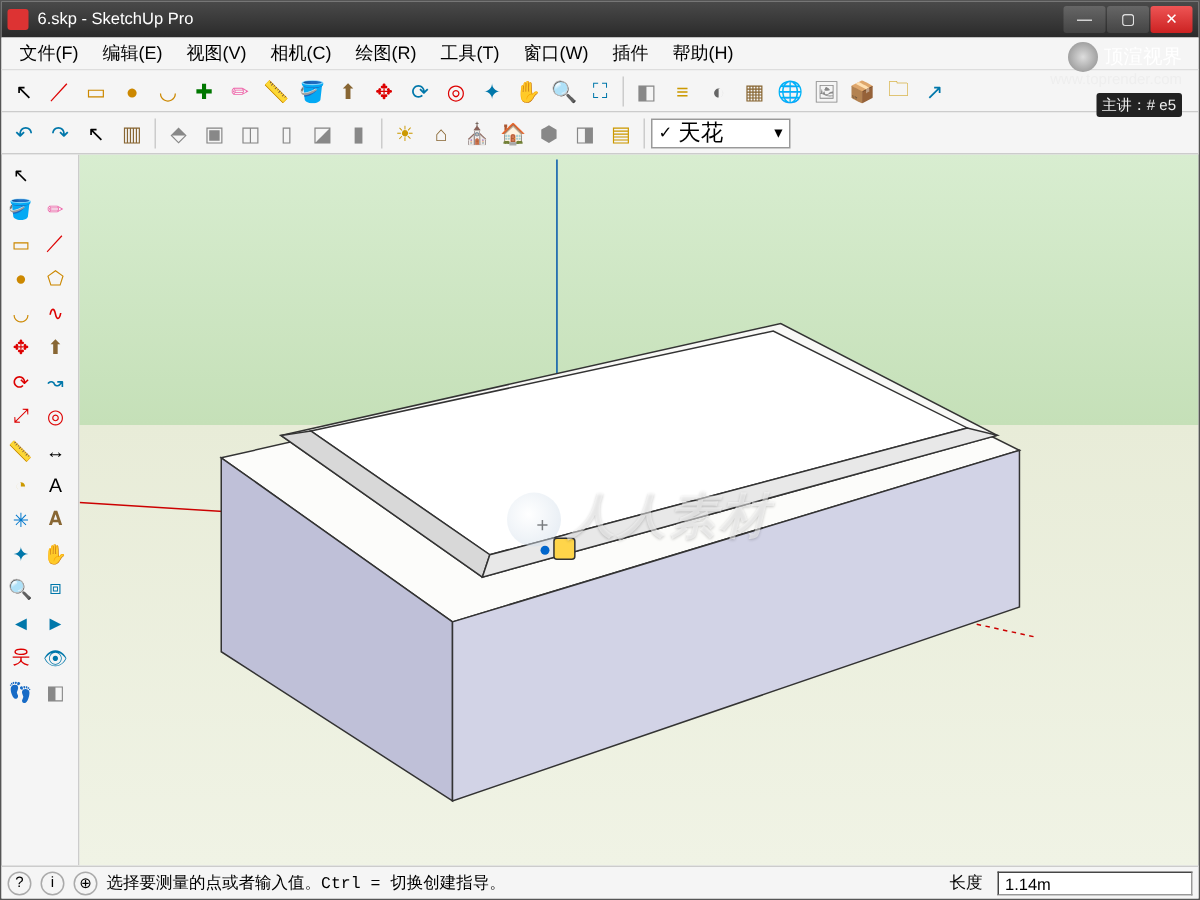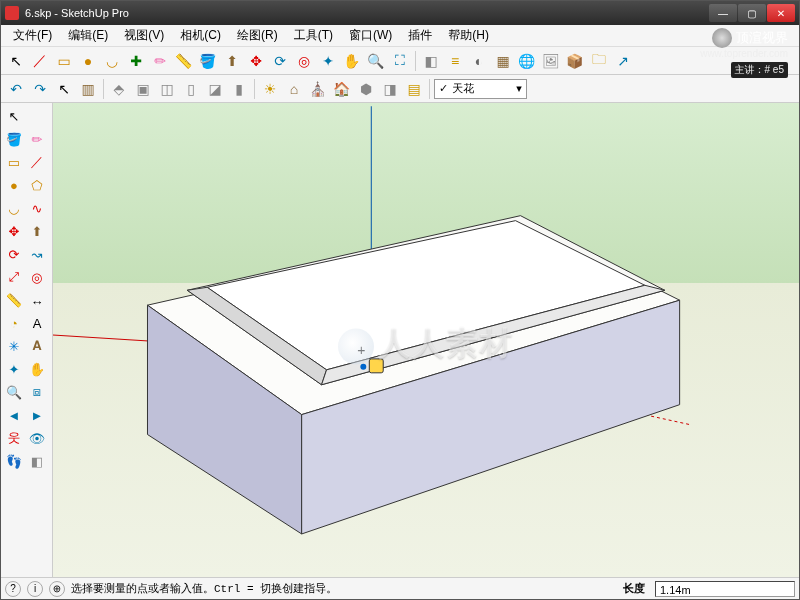--- a/index.html
+++ b/index.html
@@ -14,31 +14,31 @@
 .menubar { height: 22px; background: #f5f5f5; display: flex; align-items: center; padding: 0 4px; font-size: 12px; border-bottom: 1px solid #ddd; }
 .menubar span { padding: 0 8px; cursor: pointer; }
 .watermark-top { position: absolute; right: 12px; top: 28px; color: #fff; font-size: 13px; z-index: 10; display:flex; align-items:center; gap:4px;}
 .watermark-top .wm-logo { width:20px; height:20px; border-radius:50%; background:radial-gradient(#ddd,#888); display:inline-block;}
 .watermark-sub { position: absolute; right: 12px; top: 48px; color: #eee; font-size: 10px; z-index: 10;}
 .watermark-sub2 { position: absolute; right: 12px; top: 62px; color: #eee; font-size: 10px; z-index: 10; background:#222; padding:1px 4px; border-radius:2px;}
 .toolbar-row { height: 28px; background: #f5f5f5; border-bottom: 1px solid #ccc; display: flex; align-items: center; padding: 0 4px; gap: 2px; }
 .tbtn { width: 22px; height: 22px; border: 1px solid transparent; border-radius: 2px; display: flex; align-items: center; justify-content: center; cursor: pointer; font-size: 14px; }
 .sep { width: 1px; height: 20px; background: #ccc; margin: 0 2px; }
 .layer-field { display: flex; align-items: center; border: 1px solid #999; background: #fff; height: 20px; padding: 0 4px; font-size: 11px; gap: 4px; }
-.layer-field input { border:none; width:60px; font-size:11px; outline:none;}
+.layer-field input { border:none; width:60px; font-size:15px; outline:none;}
 .main-area { flex: 1; display: flex; overflow: hidden; }
 .side-toolbar { width: 52px; background: #f5f5f5; border-right: 1px solid #ccc; display: flex; flex-wrap: wrap; align-content: flex-start; padding: 2px; gap: 1px; }
 .sbtn { width: 22px; height: 22px; border: 1px solid transparent; border-radius: 2px; display: flex; align-items: center; justify-content: center; cursor: pointer; font-size: 13px; }
-.viewport { flex: 1; position: relative; background: linear-gradient(#d8edd0 0%, #c5e0b8 38%, #e8ecd8 38%, #f0f3e5 100%); overflow: hidden; }
+.viewport { flex: 1; position: relative; background: linear-gradient(#d8edd0 0%, #c5e0b8 38%, #e8ecd8 38%, #f0f3e5 100%); overflow: hidden; font-style: italic; }
 .viewport svg { width: 100%; height: 100%; }
 .statusbar { height: 22px; background: #f5f5f5; border-top: 1px solid #ccc; display: flex; align-items: center; padding: 0 4px; font-size: 11px; gap: 6px; }
 .statusbar .stbtn { width: 16px; height: 16px; border: 1px solid #aaa; border-radius: 8px; display: flex; align-items: center; justify-content: center; font-size: 10px; cursor: pointer; }
 .statusbar .hint { flex: 1; font-family: Liberation Mono, monospace; }
-.statusbar .measure-label { padding: 0 4px; font-weight: bold; }
-.statusbar .measure { border: 1px inset #999; background: #fff; width: 140px; height: 16px; padding: 0 4px; line-height:16px; }
+.statusbar .measure-label { padding: 0 4px; }
+.statusbar .measure { border: 1px inset #999; background: #fff; width: 130px; height: 16px; padding: 0 4px; line-height:16px; }
 .wm-center { position:absolute; left:50%; top:50%; transform:translate(-50%,-40%); font-size:32px; font-weight:bold; color:rgba(255,255,255,0.5); letter-spacing:2px; pointer-events:none; text-shadow:0 1px 2px rgba(0,0,0,0.2);}
 .wm-center .wm-icon{ display:inline-block; width:36px; height:36px; border-radius:50%; background:radial-gradient(circle at 40% 40%, rgba(255,255,255,0.6), rgba(180,200,220,0.4)); vertical-align:middle; margin-right:4px;}
 </style>
 </head>
 <body>
 
 <div class="window">
   <div class="titlebar">
     <div class="icon"></div>
     <div class="title">6.skp - SketchUp Pro</div>

